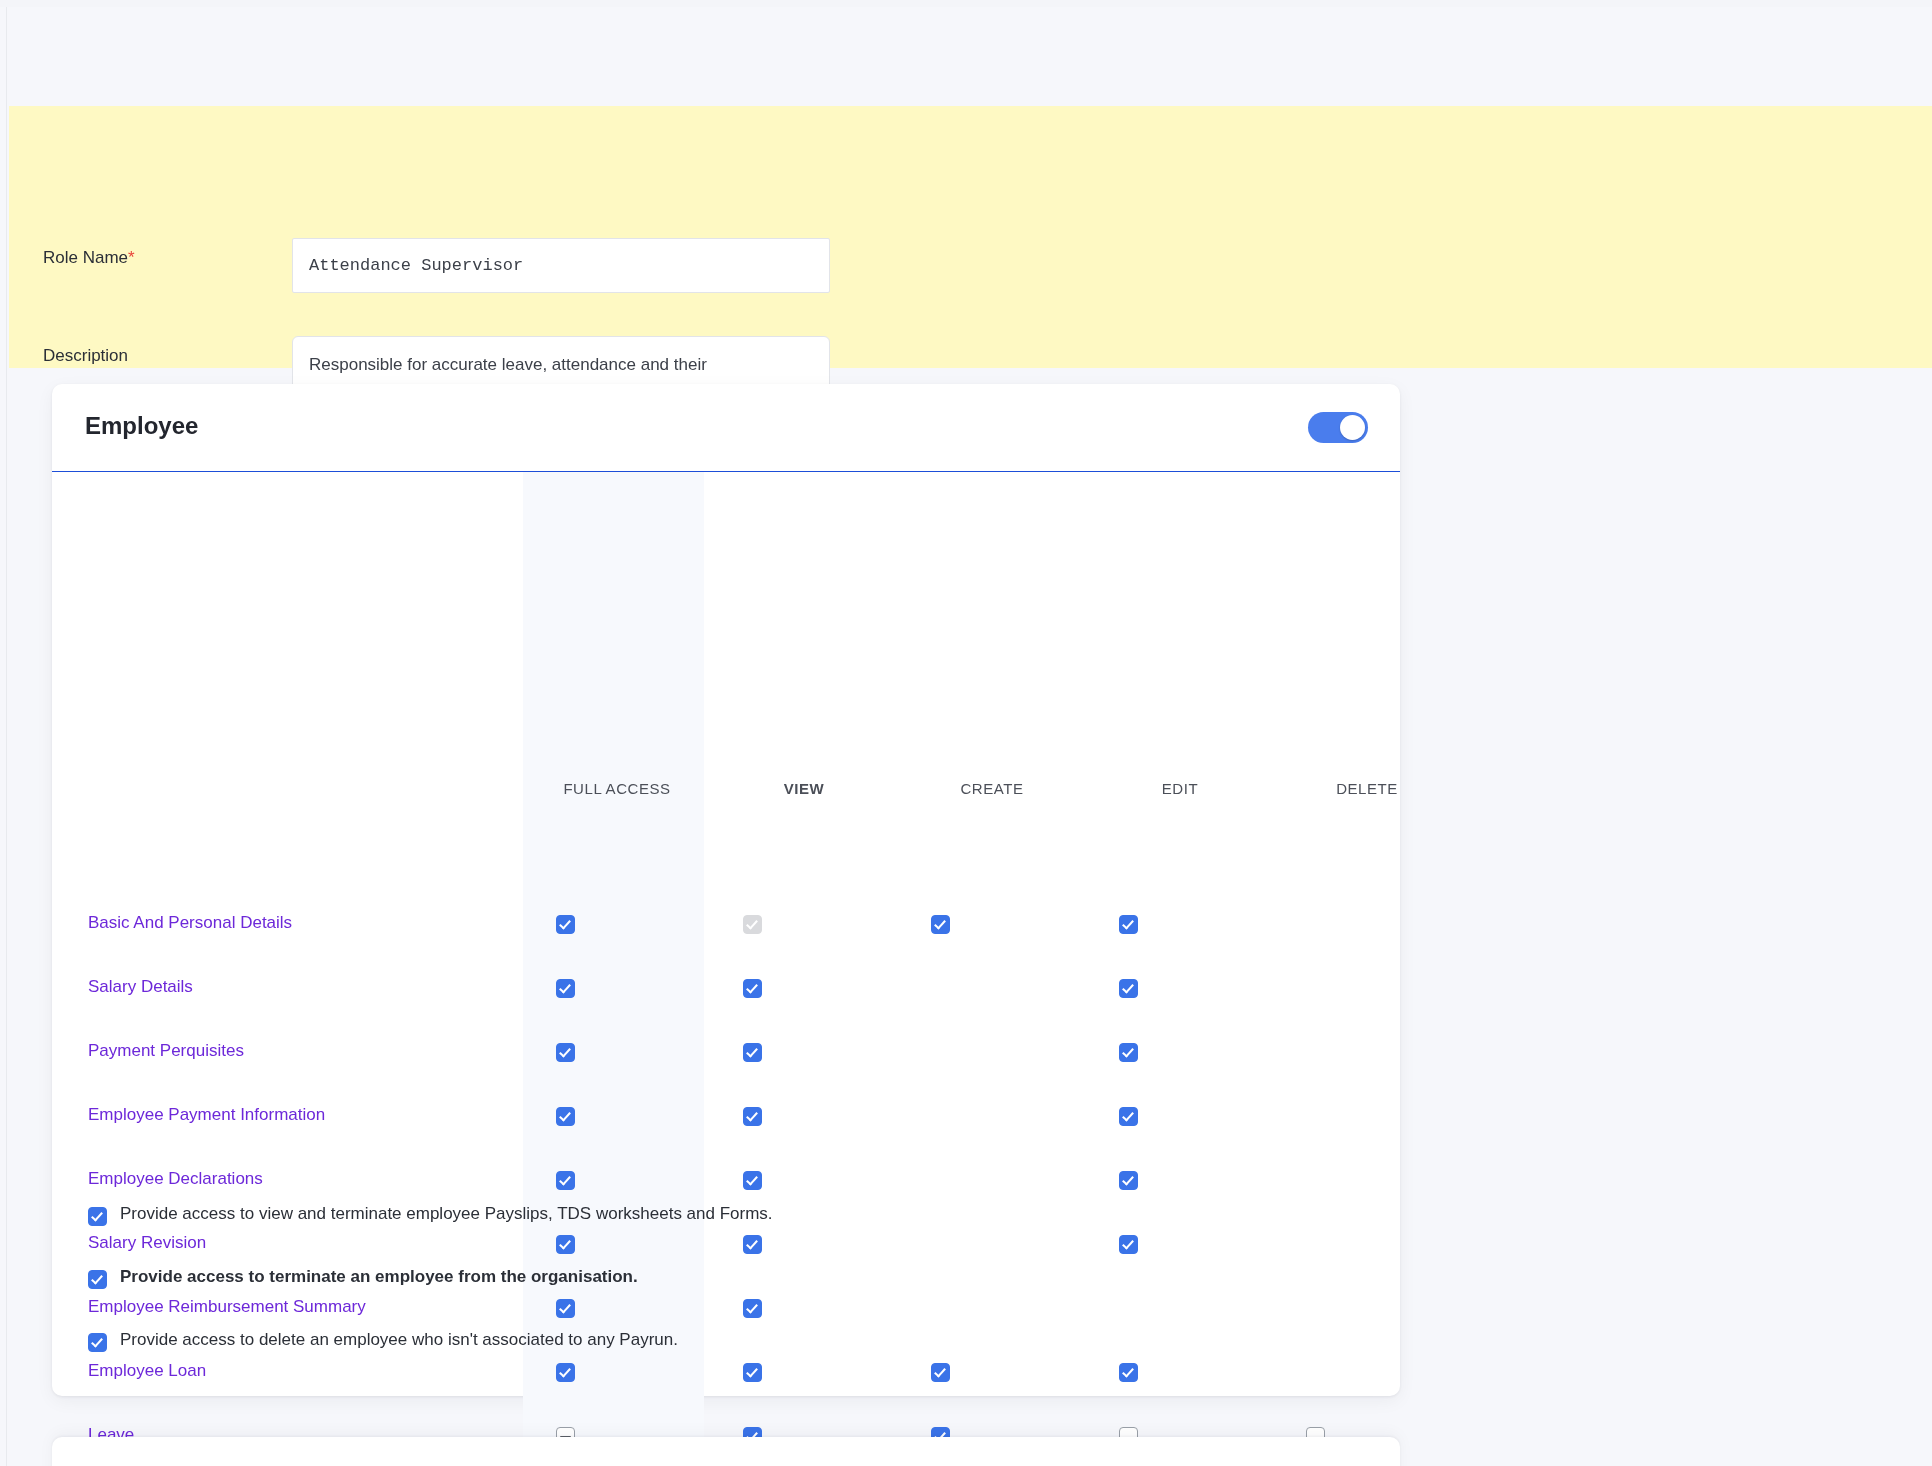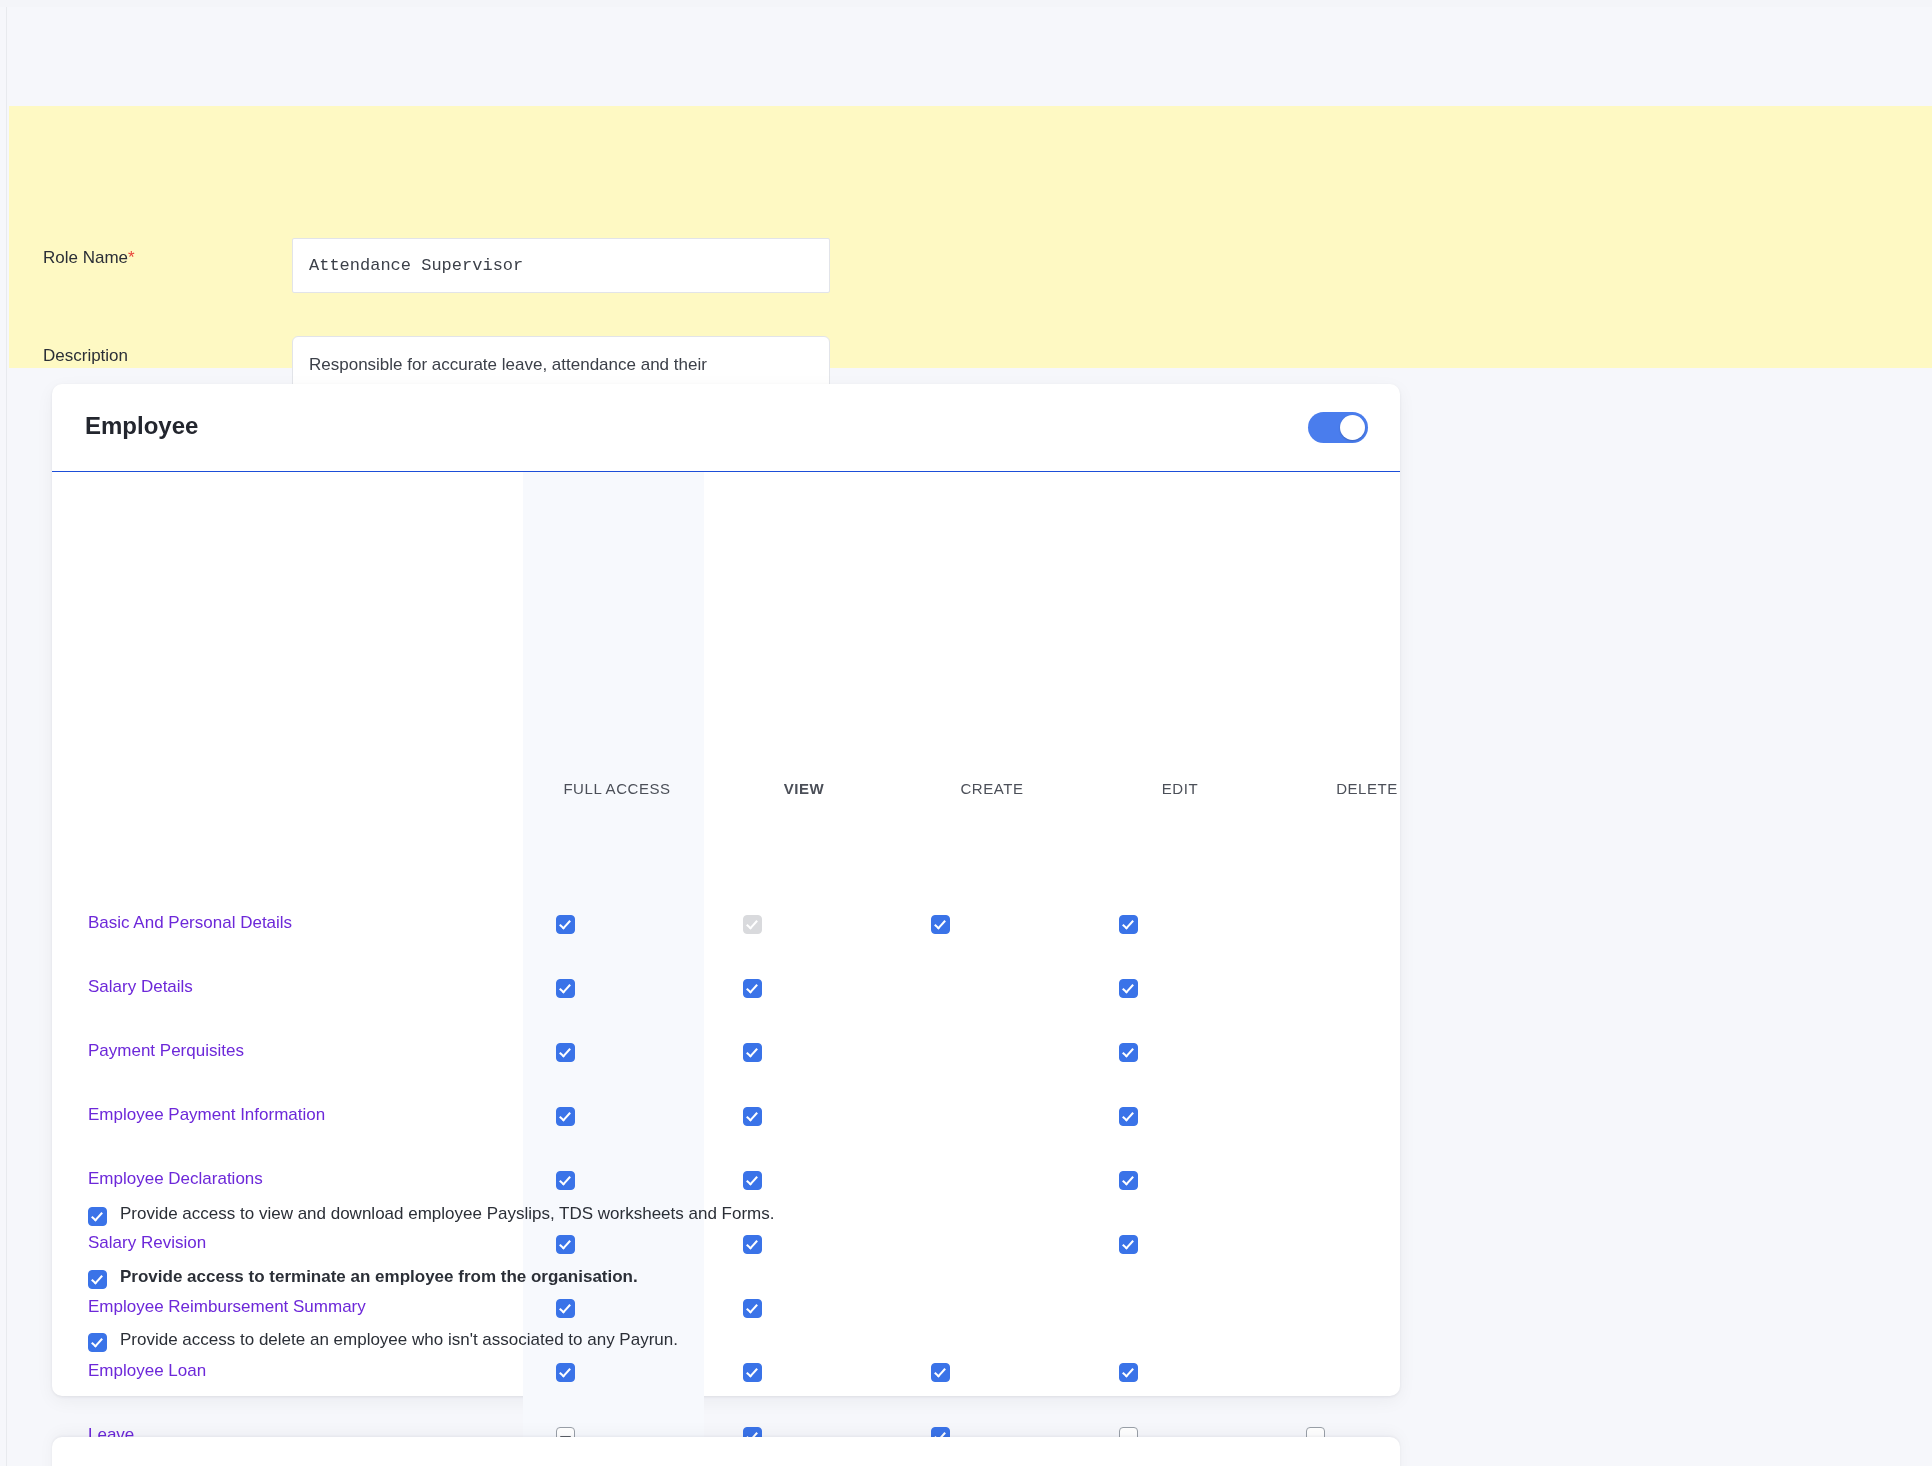--- a/index.html
+++ b/index.html
@@ -366,21 +366,21 @@
           <div class="cb unchecked" style="left: 1067px; top: 955px;"></div>
           <div class="cb unchecked" style="left: 1254px; top: 955px;"></div>
         </div>
 
     </div>
 
     <div id="options-area">
         <div class="cb checked" style="left: 36px; top: 823px;">
           <div class="tick"></div>
         </div>
-        <div class="opt-label" style="left: 68px; top: 820px;">Provide access to view and download employee Payslips, TDS worksheets and Forms.</div>
+        <div class="opt-label" style="left: 68px; top: 820px;">Provide access to view and terminate employee Payslips, TDS worksheets and Forms.</div>
         <div class="cb checked" style="left: 36px; top: 886px;">
           <div class="tick"></div>
         </div>
         <div class="opt-label" style="left: 68px; top: 883px; font-weight: bold;">Provide access to terminate an employee from the organisation.</div>
         <div class="cb checked" style="left: 36px; top: 949px;">
           <div class="tick"></div>
         </div>
         <div class="opt-label" style="left: 68px; top: 946px;">Provide access to delete an employee who isn't associated to any Payrun.</div>
       </div>
   </div>

